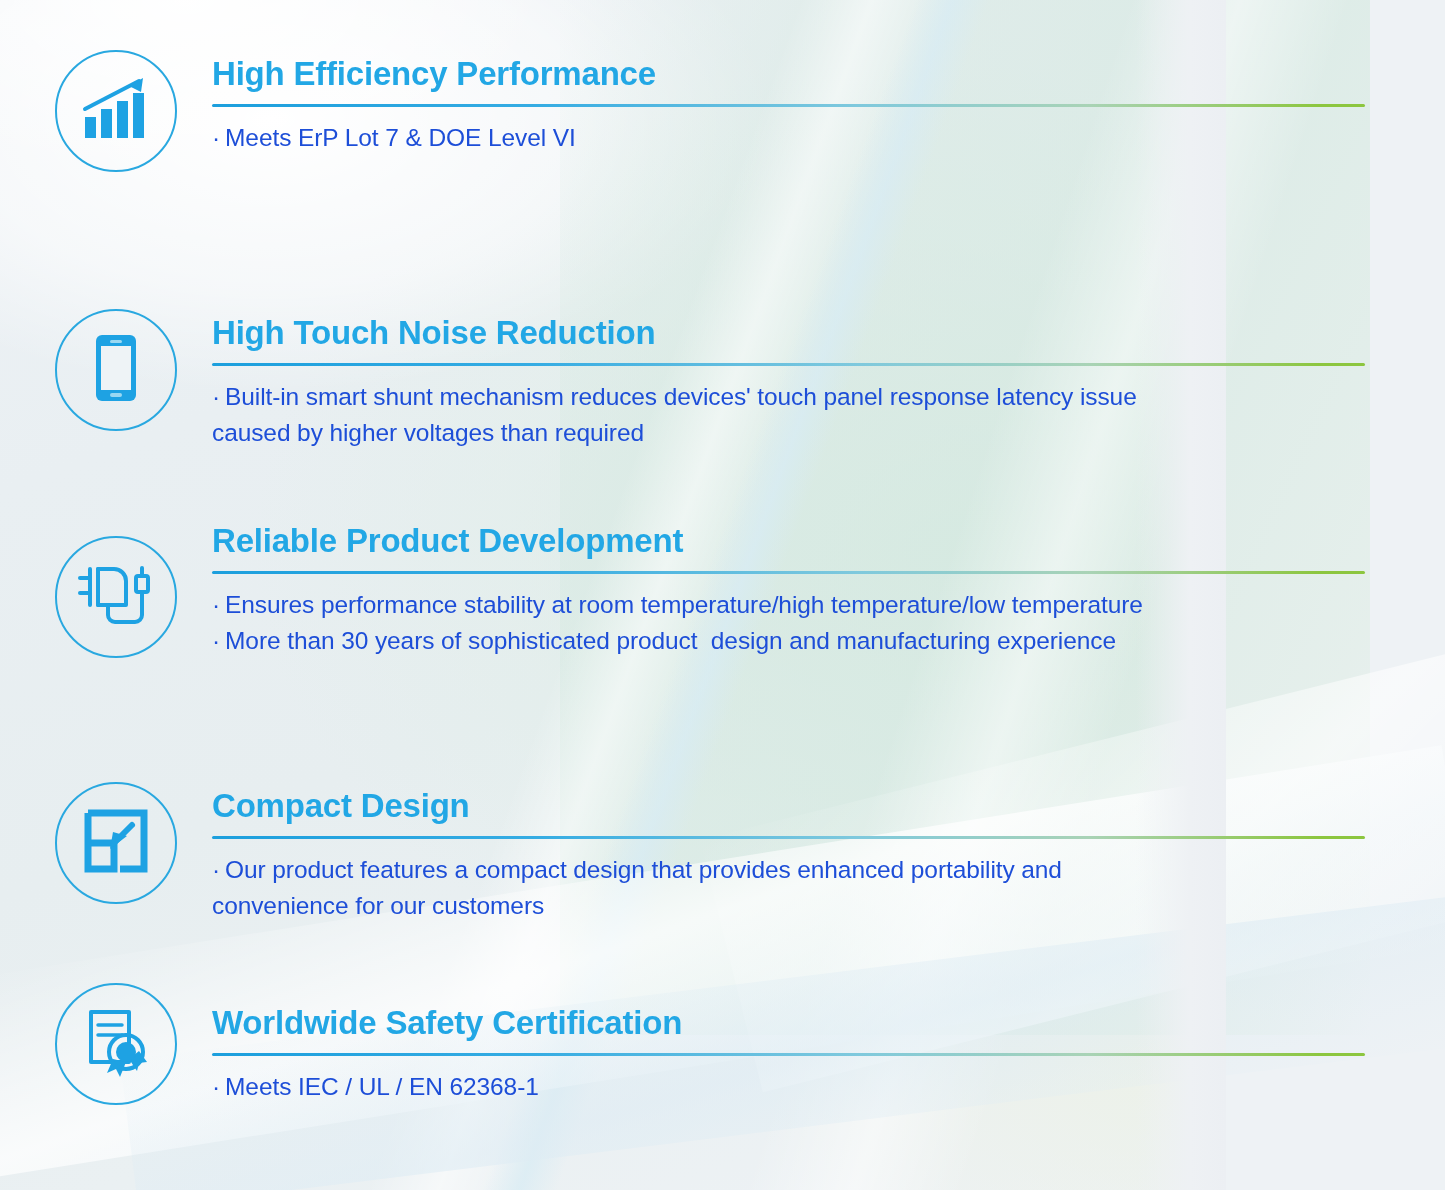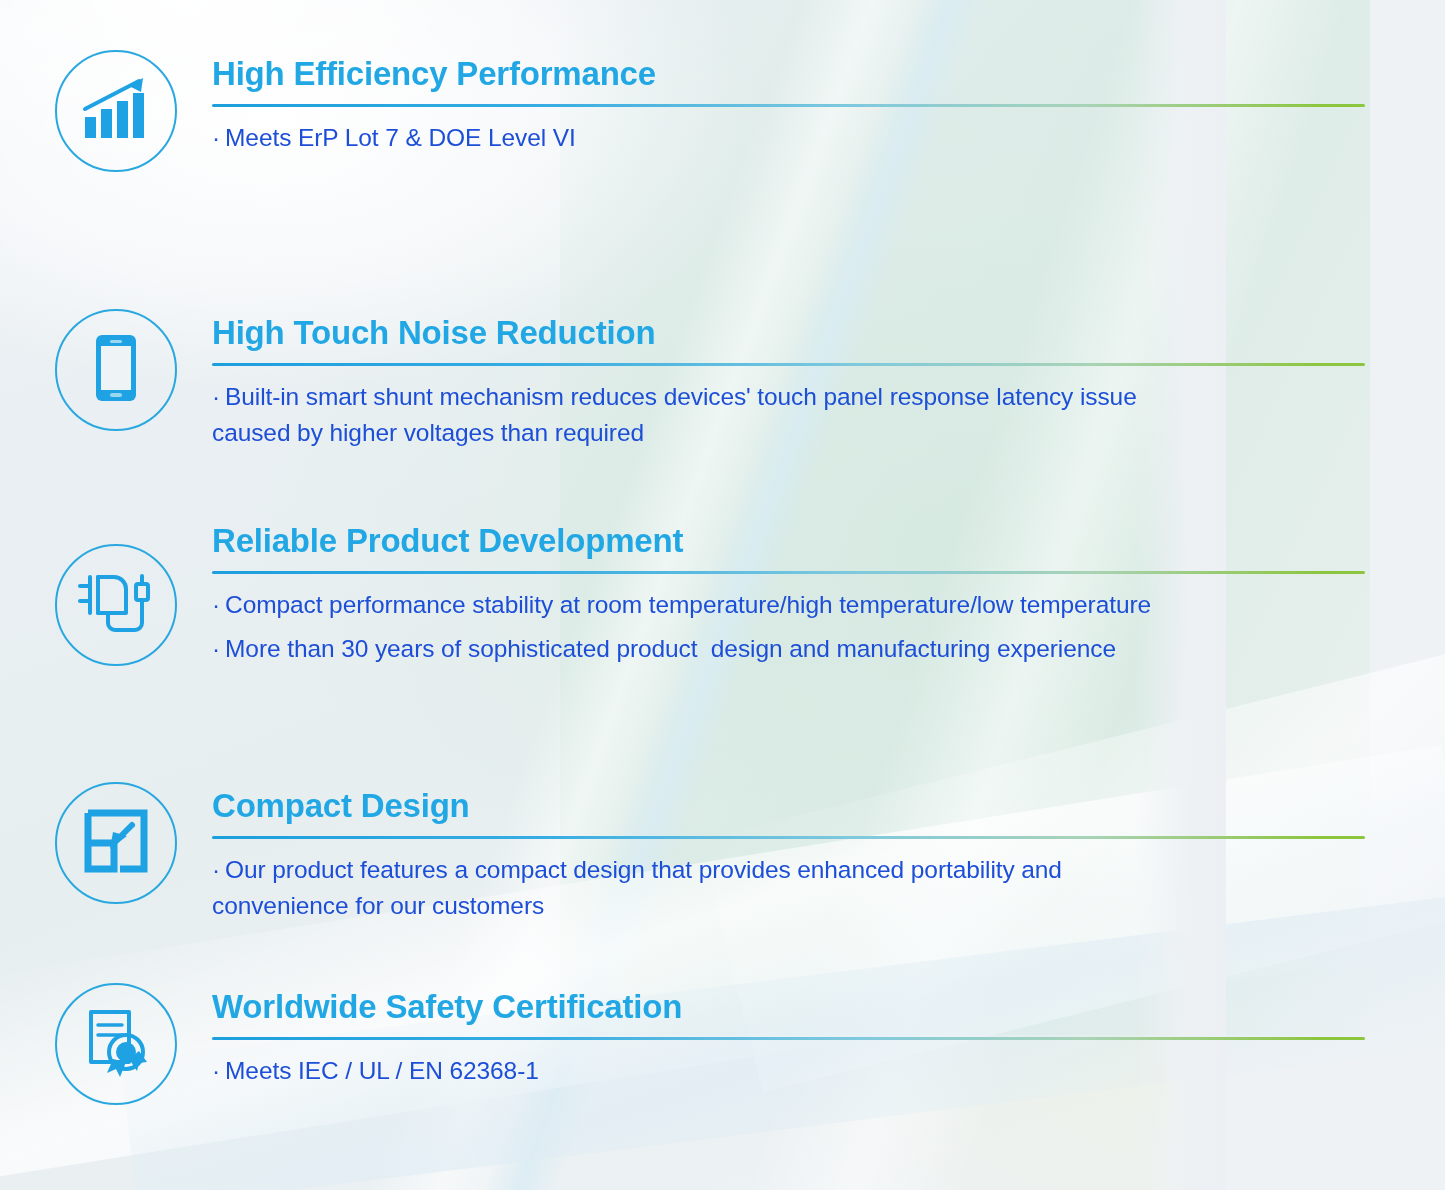--- a/index.html
+++ b/index.html
@@ -129,29 +129,29 @@
     border-radius: 2px;
   }
 
   .bullet {
     color: #1d4ed8;
     font-size: 24.5px;
     line-height: 1.45;
     letter-spacing: -0.1px;
     white-space: pre-wrap;
   }
-  .bullet + .bullet { margin-top: 8px; }
+  .bullet + .bullet { margin-top: 0; }
   .bullet .dot { margin-right: 5px; }
 
   
   #feature-0 { left: 55px; top: 50px; }
   #feature-1 { left: 55px; top: 267px; margin-top: 42px; }
   #feature-2 { left: 55px; top: 517px; align-items: flex-end; }
   #feature-3 { left: 55px; top: 782px; }
-  #feature-4 { left: 55px; top: 983px; }
+  #feature-4 { left: 55px; top: 983px; align-items: flex-end; }
 
   #feature-0 .divider { width: 1153px; }
   #feature-1 .divider { width: 1153px; }
   #feature-2 .divider { width: 1153px; }
   #feature-3 .divider { width: 1153px; }
   #feature-4 .divider { width: 1153px; }
 </style>
 </head>
 <body>
 
@@ -224,21 +224,21 @@
             <path d="M32 43 V53 a7 7 0 0 0 7 7 H59 a7 7 0 0 0 7 -7 V30"></path>
             <rect x="60" y="14" width="12" height="16" rx="2"></rect>
             <path d="M66 14 V6"></path>
           </g>
         </svg>
       </span>
     </div>
     <div class="feature-body">
       <div class="feature-title">Reliable Product Development</div>
       <div class="divider"></div>
-      <div class="bullet"><span class="dot">·</span><span>Compact performance stability at room temperature/high temperature/low temperature</span></div>
+      <div class="bullet"><span class="dot">·</span><span>Ensures performance stability at room temperature/high temperature/low temperature</span></div>
       <div class="bullet"><span class="dot">·</span><span>More than 30 years of sophisticated product  design and manufacturing experience</span></div>
     </div>
   </div>
 
   <div class="feature" id="feature-3">
     <div class="icon-badge">
       <span>
         <svg width="64" height="64" viewBox="0 0 64 64">
           <g fill="none" stroke="#1ea2e3" stroke-width="7">
             <path d="M4 4 H60 V60 H36"></path>

